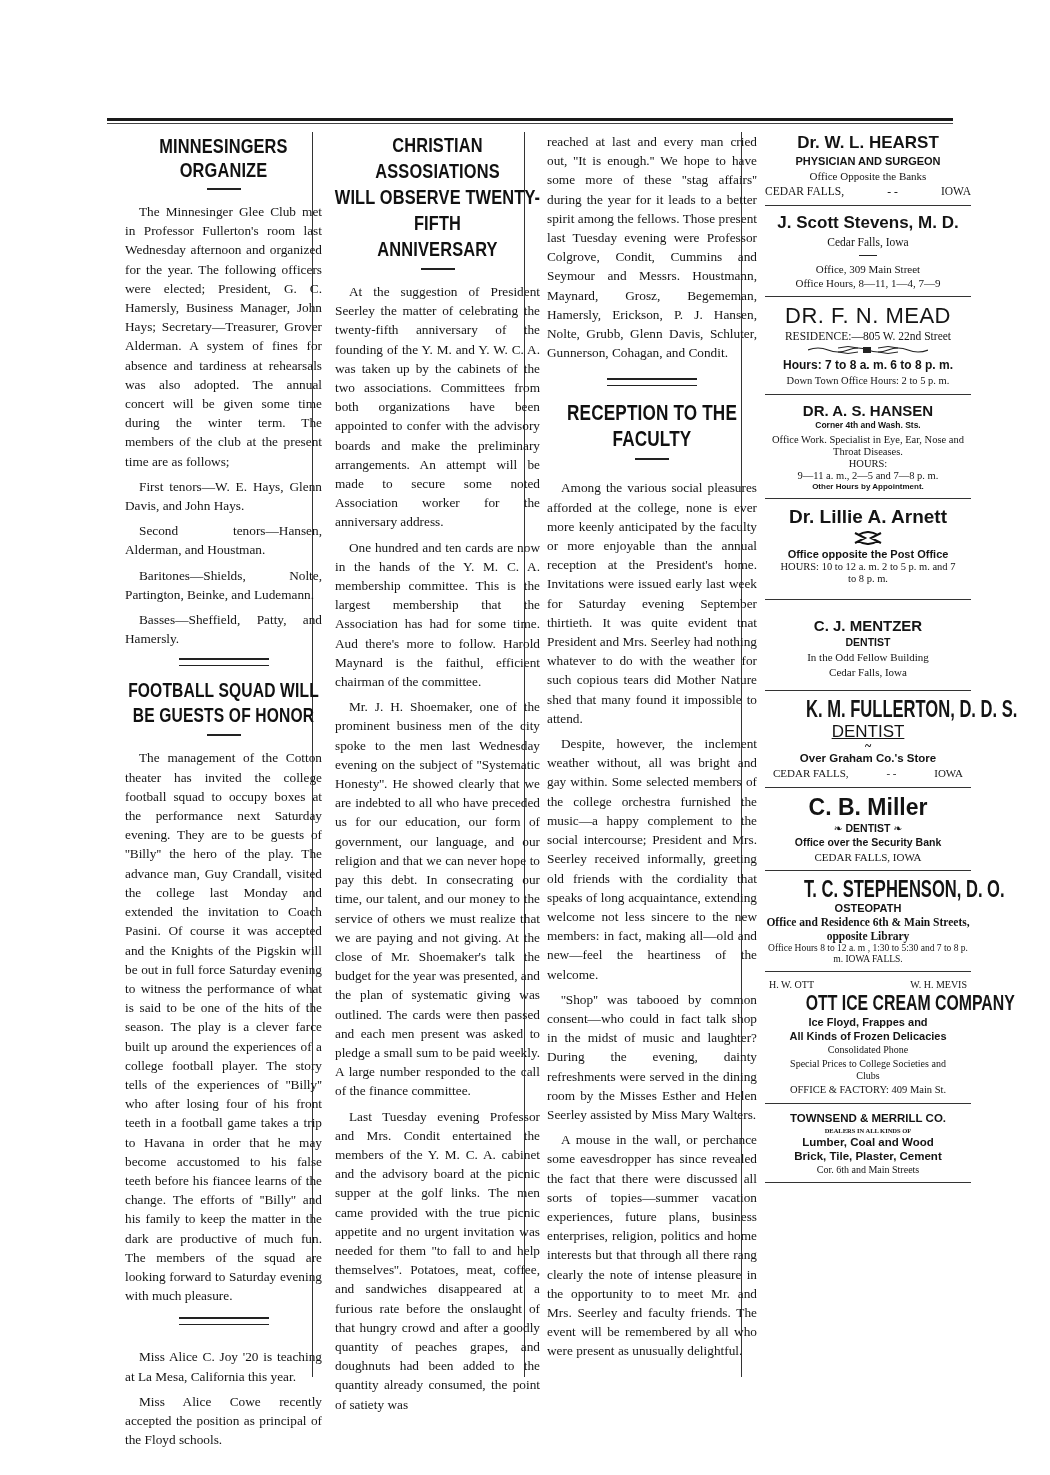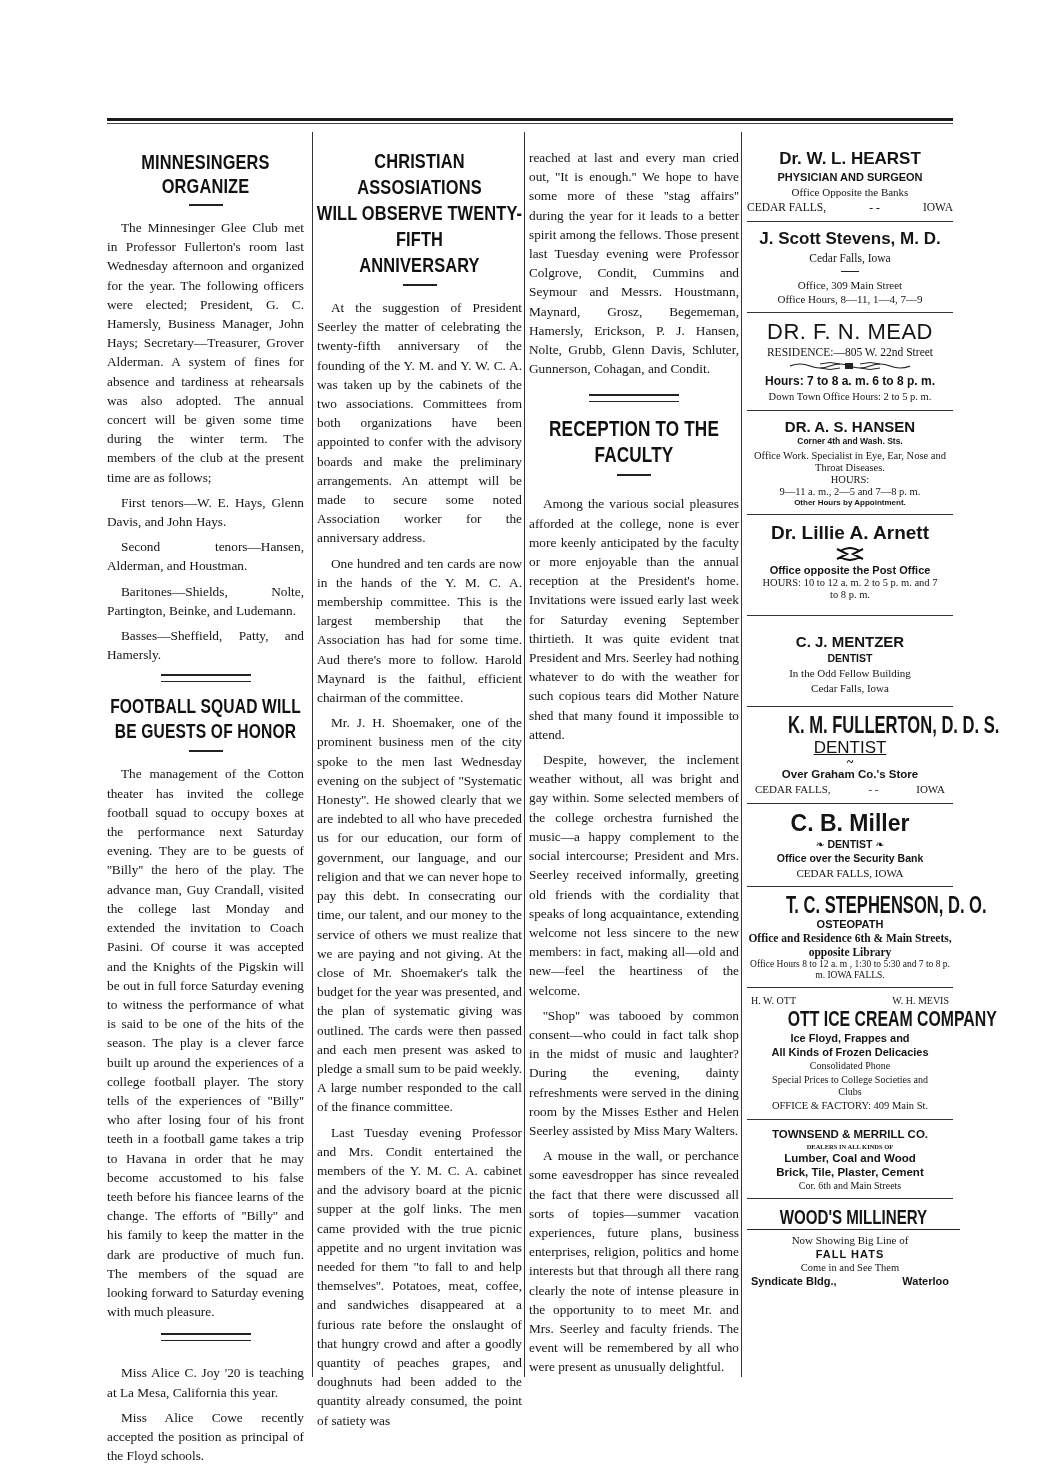--- a/index.html
+++ b/index.html
@@ -1,20 +1,20 @@
 <!DOCTYPE html>
 <html><head>
 <meta charset="utf-8">
 <style>
   html, body { margin:0; padding:0; background:#ffffff; }
   body { width:1050px; height:1475px; position:relative; overflow:hidden; color:#141414; }
   .page { position:absolute; left:107px; top:118px; width:846px; height:1250px; }
   .toprule { position:absolute; left:0; top:0; width:846px; height:3px; background:#1a1a1a; }
   .toprule2 { position:absolute; left:0; top:5px; width:846px; height:1px; background:#444; }
-  .col { position:absolute; top:30px; font-family:"Liberation Serif", "DejaVu Serif", serif; font-size:13.3px; line-height:19.2px; text-align:justify; }
+  .col { position:absolute; top:14px; font-family:"Liberation Serif", "DejaVu Serif", serif; font-size:13.3px; line-height:19.2px; text-align:justify;margin-left:18px; }
   .c1 { left:0; width:197px; }
   .c2 { left:210px; width:205px; }
   .c3 { left:422px; width:210px; }
   .c4 { left:640px; width:206px; }
   .vrule { position:absolute; top:14px; width:1px; background:#333; }
   .v1 { left:205px; height:1245px; }
   .v2 { left:417px; height:1245px; }
   .v3 { left:634px; height:1245px; }
   p { margin:0 0 6px 0; text-indent:14px; }
   p.flush { text-indent:0; }
@@ -198,24 +198,14 @@
 
     <div class="ad">
       <div class="sans-b" style="font-size:11.5px;line-height:16px;">TOWNSEND &amp; MERRILL CO.</div>
       <div style="font-size:6.5px;line-height:9px;font-weight:bold;">DEALERS IN ALL KINDS OF</div>
       <div class="sans-b" style="font-size:11.5px;line-height:14px;">Lumber, Coal and Wood</div>
       <div class="sans-b" style="font-size:11.5px;line-height:14px;">Brick, Tile, Plaster, Cement</div>
       <div style="font-size:10px;line-height:13px;">Cor. 6th and Main Streets</div>
     </div>
     <div class="adrule"></div>
 
-    <div class="ad">
-      <div style="font-size:21px;line-height:23px;border-bottom:1px solid #222;display:inline-block;padding:0 4px;"><span class="cond">WOOD'S MILLINERY</span></div>
-      <div style="font-size:11px;line-height:14px;margin-top:3px;">Now Showing Big Line of</div>
-      <div class="sans-b" style="font-size:11px;line-height:14px;letter-spacing:1px;">FALL HATS</div>
-      <div style="font-size:10.5px;line-height:13px;">Come in and See Them</div>
-      <div class="row3 sans-b" style="font-size:11px;line-height:14px;padding:0 4px;">
-        <span>Syndicate Bldg.,</span>
-        <span>Waterloo</span>
-      </div>
-    </div>
   </div>
 </div>
 
 </body></html>

